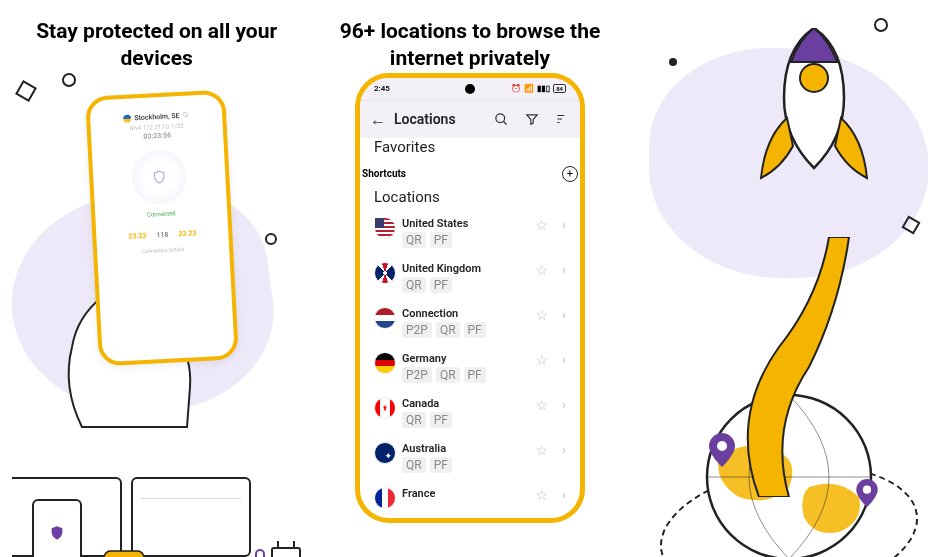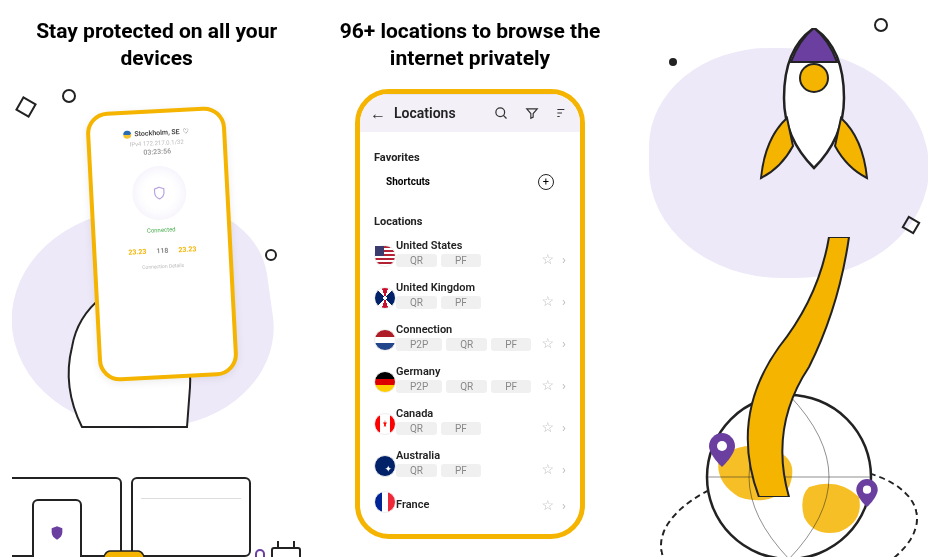--- a/index.html
+++ b/index.html
@@ -1,20 +1,20 @@
 <!DOCTYPE html>
 <html><head>
 <meta charset="utf-8">
 <style>
 *{box-sizing:border-box;margin:0;padding:0}
 body{font-family:-apple-system,BlinkMacSystemFont,"Segoe UI",Roboto,sans-serif;background:#fff;width:940px;height:557px;overflow:hidden}
 .container{display:flex;width:940px;height:557px}
 .panel{width:313.33px;height:557px;position:relative;padding:18px 12px 0;display:flex;flex-direction:column;align-items:center}
 .panel+.panel{border-left:0}
-.heading{font-size:21px;font-weight:700;color:#000;text-align:center;line-height:1.3;margin-bottom:16px;max-width:280px}
+.heading{font-size:21px;font-weight:700;color:#000;text-align:center;line-height:1.3;max-width:280px}
 .illustration{width:100%;flex:1;position:relative;overflow:hidden}
 
 
 .blob1{position:absolute;width:260px;height:220px;background:#ede9f8;border-radius:50% 40% 45% 55%;top:120px;left:0;z-index:0;transform:rotate(-8deg)}
 .hand{position:absolute;bottom:110px;left:40px;z-index:2}
 .phone1{position:absolute;top:20px;left:80px;width:140px;height:270px;background:#fff;border:4px solid #f4b400;border-radius:22px;z-index:3;transform:rotate(-3deg);box-shadow:0 2px 8px rgba(0,0,0,0.08)}
 .phone1-inner{position:absolute;inset:10px 8px;display:flex;flex-direction:column;align-items:center;font-size:7px;color:#777}
 .p1-top{display:flex;align-items:center;gap:3px;margin-top:6px}
 .p1-flag{width:8px;height:8px;border-radius:50%;background:linear-gradient(180deg,#2b6cb0 50%,#f4c430 50%)}
 .p1-loc{font-size:7px;color:#444;font-weight:600}
@@ -42,32 +42,32 @@
 
 
 .phone2{width:230px;height:450px;background:#fff;border:5px solid #f4b400;border-radius:34px;margin:0 auto;position:relative;overflow:hidden}
 .p2-status{height:22px;background:#f3f0f7;display:flex;align-items:center;justify-content:space-between;padding:0 14px;font-size:8px;font-weight:600;position:relative}
 .p2-notch{position:absolute;top:6px;left:50%;transform:translateX(-50%);width:10px;height:10px;background:#000;border-radius:50%}
 .p2-status-icons{display:flex;gap:3px;align-items:center;font-size:8px}
 .p2-header{height:38px;background:#f3f0f7;display:flex;align-items:center;padding:0 10px;gap:8px;border-top:1px solid #e8e4ef}
 .p2-back{font-size:16px;color:#333;cursor:pointer}
 .p2-title{font-size:14px;font-weight:600;color:#222;flex:1}
 .p2-ico{width:16px;height:16px;color:#333;cursor:pointer;margin-left:6px;display:flex;align-items:center;justify-content:center}
-.p2-section{padding:19px 14px 4px;font-size:11px;font-weight:700;color:#222}
+.p2-section{padding:0 14px 4px;font-size:15px;font-weight:400;color:#222}
 .p2-hint{padding:0 14px 8px;font-size:8px;color:#aaa}
-.p2-shortcuts{display:flex;align-items:center;justify-content:space-between;padding:6px 26px}
+.p2-shortcuts{display:flex;align-items:center;justify-content:space-between;padding:6px 2px}
 .p2-shortcuts .lbl{font-size:10px;font-weight:700}
 .p2-plus{width:16px;height:16px;border:1.5px solid #222;border-radius:50%;display:flex;align-items:center;justify-content:center;font-size:11px;cursor:pointer}
 .p2-list{padding:0 0 0 0}
-.loc-row{display:flex;align-items:flex-end;padding:7px 14px 7px 14px;gap:0}
+.loc-row{display:flex;align-items:flex-start;padding:7px 14px 7px 14px;gap:6px}
 .flag{width:22px;height:22px;border-radius:50%;flex-shrink:0;border:1px solid #eee;background-size:cover}
 .loc-info{flex:1;display:flex;flex-direction:column;gap:2px}
 .loc-name{font-size:11px;font-weight:600;color:#222}
 .loc-tags{display:flex;gap:4px}
-.tag{font-size:10px;background:#f0f0f0;color:#888;padding:1px 14px;border-radius:3px}
+.tag{font-size:12px;background:#f0f0f0;color:#888;padding:1px 4px;border-radius:3px}
 .loc-star{color:#bbb;font-size:14px;cursor:pointer}
 .loc-chev{color:#bbb;font-size:13px;margin-left:8px;cursor:pointer}
 
 
 .flag-us{background:linear-gradient(180deg,#b22234 0 10%,#fff 10% 20%,#b22234 20% 30%,#fff 30% 40%,#b22234 40% 50%,#fff 50% 60%,#b22234 60% 70%,#fff 70% 80%,#b22234 80% 90%,#fff 90% 100%);position:relative}
 .flag-us::after{content:"";position:absolute;top:0;left:0;width:45%;height:50%;background:#3c3b6e}
 .flag-uk{background:radial-gradient(circle,#fff 0 2px,transparent 2px),conic-gradient(#c8102e 0 5%,#fff 5% 12%,#012169 12% 38%,#fff 38% 45%,#c8102e 45% 55%,#fff 55% 62%,#012169 62% 88%,#fff 88% 95%,#c8102e 95% 100%)}
 .flag-nl{background:linear-gradient(180deg,#ae1c28 0 33%,#fff 33% 66%,#21468b 66% 100%)}
 .flag-de{background:linear-gradient(180deg,#000 0 33%,#dd0000 33% 66%,#ffce00 66% 100%)}
 .flag-ca{background:linear-gradient(90deg,#ff0000 0 25%,#fff 25% 75%,#ff0000 75% 100%);position:relative}
@@ -160,20 +160,30 @@
         <div style="position:absolute;top:-8px;left:4px;width:2px;height:8px;background:#222"></div>
         <div style="position:absolute;top:-8px;right:4px;width:2px;height:8px;background:#222"></div>
       </div>
     </div>
   </div>
 </div>
 
 <div class="panel">
   <div class="heading">96+ locations to browse the internet privately</div>
   <div class="phone2">
+    <div class="p2-status">
+      <span>2:45</span>
+      <span class="p2-notch"></span>
+      <span class="p2-status-icons">
+        <span>⏰</span>
+        <span>📶</span>
+        <span>▮▮▯</span>
+        <span style="border:1px solid #333;padding:0 2px;border-radius:2px;font-size:6px">84</span>
+      </span>
+    </div>
     <div class="p2-header">
       <span class="p2-back">←</span>
       <span class="p2-title">Locations</span>
       <span class="p2-ico">
             <svg viewBox="0 0 24 24" width="15" height="15">
               <circle cx="10" cy="10" r="7" fill="none" stroke="#333" stroke-width="2"></circle>
               <path d="M15 15l5 5" stroke="#333" stroke-width="2"></path>
             </svg>
           </span>
       <span class="p2-ico">

